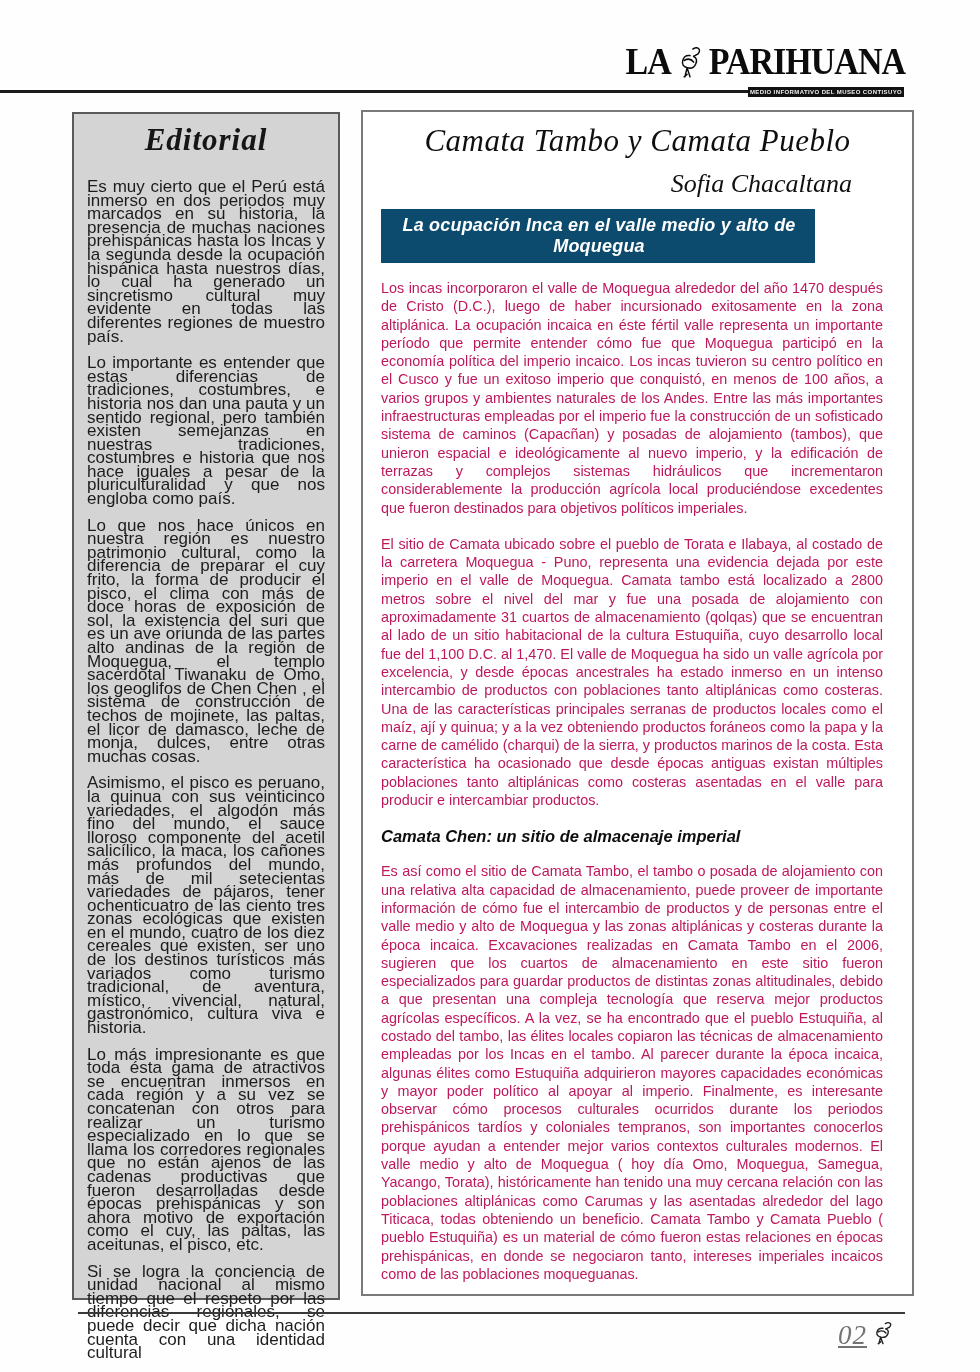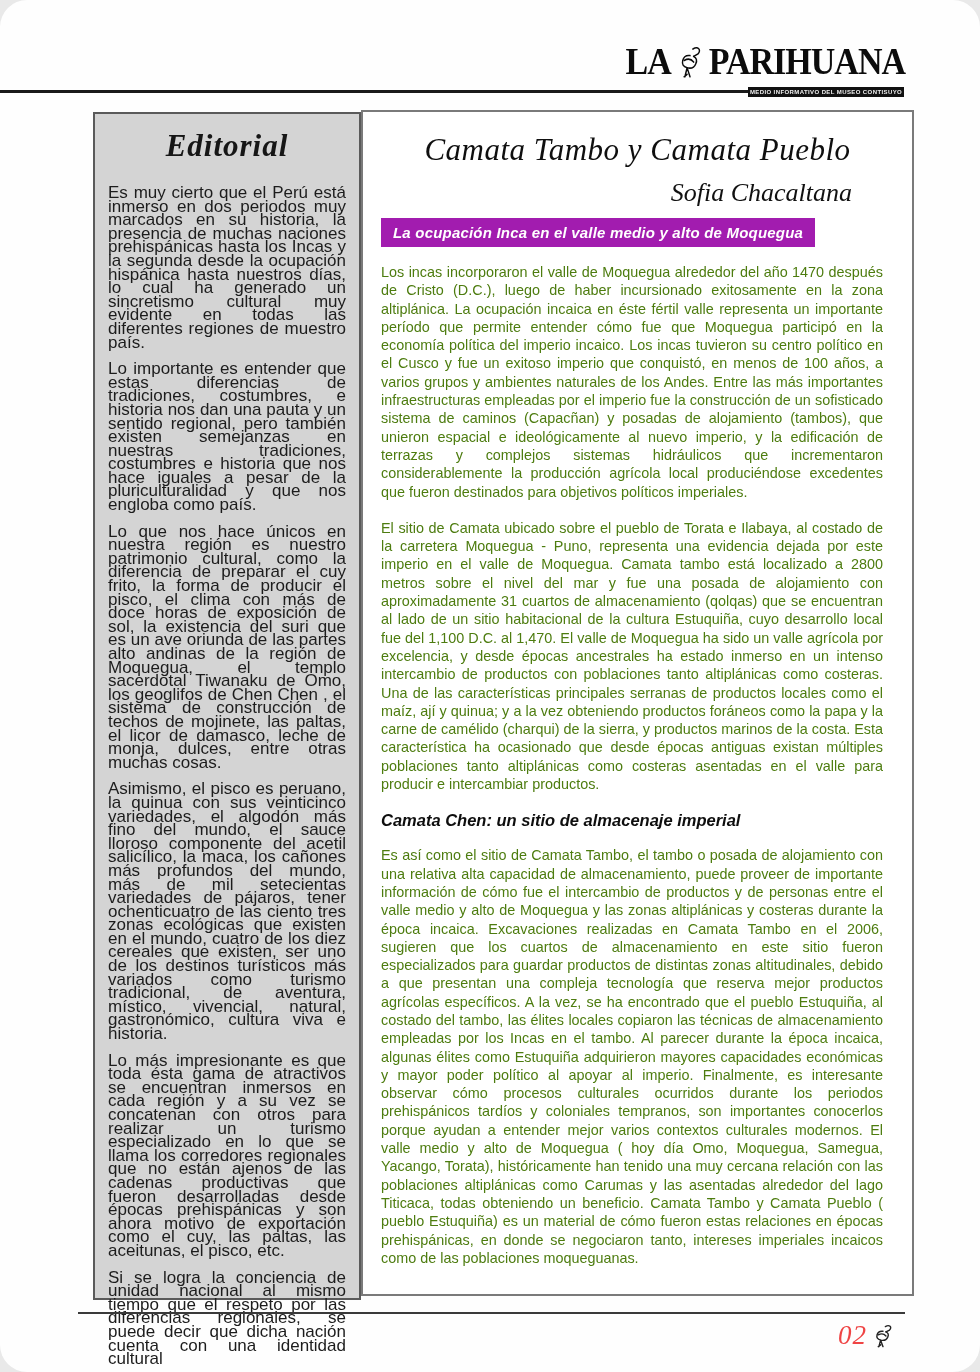--- a/index.html
+++ b/index.html
@@ -4,21 +4,20 @@
 <style>
   html,body{margin:0;padding:0;}
   body{background:#e9e9e9;}
   .page{
     position:relative;
     width:980px;height:1372px;
     background:#fefefe;
     font-family:"Liberation Sans",sans-serif;
     overflow:hidden;
     margin:0 auto;
-    border-radius:27px;
   }
   
   .masthead{position:absolute;top:48px;left:0;width:980px;height:60px;}
   .logo{
     position:absolute;top:0;right:75px;
     display:flex;align-items:flex-end;gap:4px;
     font-family:"Liberation Serif",serif;
     font-weight:bold;color:#0c0c0c;
     transform:scaleY(1.12);transform-origin:bottom right;
   }
@@ -29,76 +28,77 @@
   }
   .tagline-bar{
     position:absolute;top:39px;left:748px;width:156px;height:10px;
     background:#111;color:#efefef;
     font-size:6px;line-height:10px;text-align:center;
     letter-spacing:0.4px;font-weight:bold;
     white-space:nowrap;overflow:hidden;
   }
   
   .editorial{
-    position:absolute;left:93px;top:112px;width:268px;height:1188px;
+    position:absolute;left:72px;top:112px;width:268px;height:1188px;
     background:#d4d4d4;border:2px solid #5a5a5a;
-    box-sizing:border-box;padding:6px 13px;
+    box-sizing:border-box;padding:0 13px;
   }
   .editorial-title{
     font-family:"Liberation Serif",serif;font-style:italic;font-weight:bold;
     font-size:31px;text-align:center;color:#161616;
     margin:8px 0 22px 0;letter-spacing:1px;
   }
   .editorial p{
     font-size:17px;line-height:13.6px;text-align:justify;
     color:#1c1c1c;margin:0 0 13px 0;
   }
   .editorial .signature{
     text-align:right;font-size:11.5px;color:#1c1c1c;margin-top:18px;padding-right:2px;
   }
   
   .article{
     position:absolute;left:361px;top:110px;width:553px;height:1186px;
     background:#fff;border:2px solid #7a7a7a;
-    box-sizing:border-box;padding:13px 18px 10px 18px;
+    box-sizing:border-box;padding:4px 18px 10px 18px;
   }
   .article-title{
     font-family:"Liberation Serif",serif;font-style:italic;
     font-size:31px;line-height:41px;text-align:center;color:#0f0f0f;
     margin:4px 0 8px 0;letter-spacing:0.5px;
   }
   .article-author{
     font-family:"Liberation Serif",serif;font-style:italic;
     font-size:26px;text-align:right;color:#111;
     margin:2px 42px 10px 0;
   }
   .section-bar{
-    background:#a21caf;color:#fff;
-    font-size:15px;font-weight:bold;font-style:italic;
+    background:#0c4a6e;color:#fff;
+    font-size:18px;font-weight:bold;font-style:italic;
     padding:6px 10px 6px 12px;
     width:412px;margin:4px 0 16px 0;
     letter-spacing:0.2px;
+    text-align:center;
   }
   .article p.body{
     font-size:14.4px;line-height:18.3px;text-align:justify;
-    color:#4d7c0f;margin:0 11px 18px 0;
+    color:#be185d;margin:0 11px 18px 0;
   }
   .article .subheading{
     font-size:16.5px;font-weight:bold;font-style:italic;color:#0e0e0e;
     margin:6px 0 16px 0;
   }
   
   .footer-rule{
     position:absolute;left:78px;top:1312px;width:827px;height:2px;background:#3a3a3a;
   }
   .page-number{
     position:absolute;left:838px;top:1320px;
     font-family:"Liberation Serif",serif;font-style:italic;
-    font-size:27px;color:#ef4444;letter-spacing:1px;
-    display:flex;align-items:center;gap:4px;
+    font-size:27px;color:#737373;letter-spacing:1px;
+    display:flex;align-items:flex-start;gap:4px;text-decoration:underline;
   }
   .page-number .bird{width:24px;height:26px;}
 </style>
 </head>
 <body>
 
 <div class="page">
 
   <div class="masthead">
     <div class="logo">

